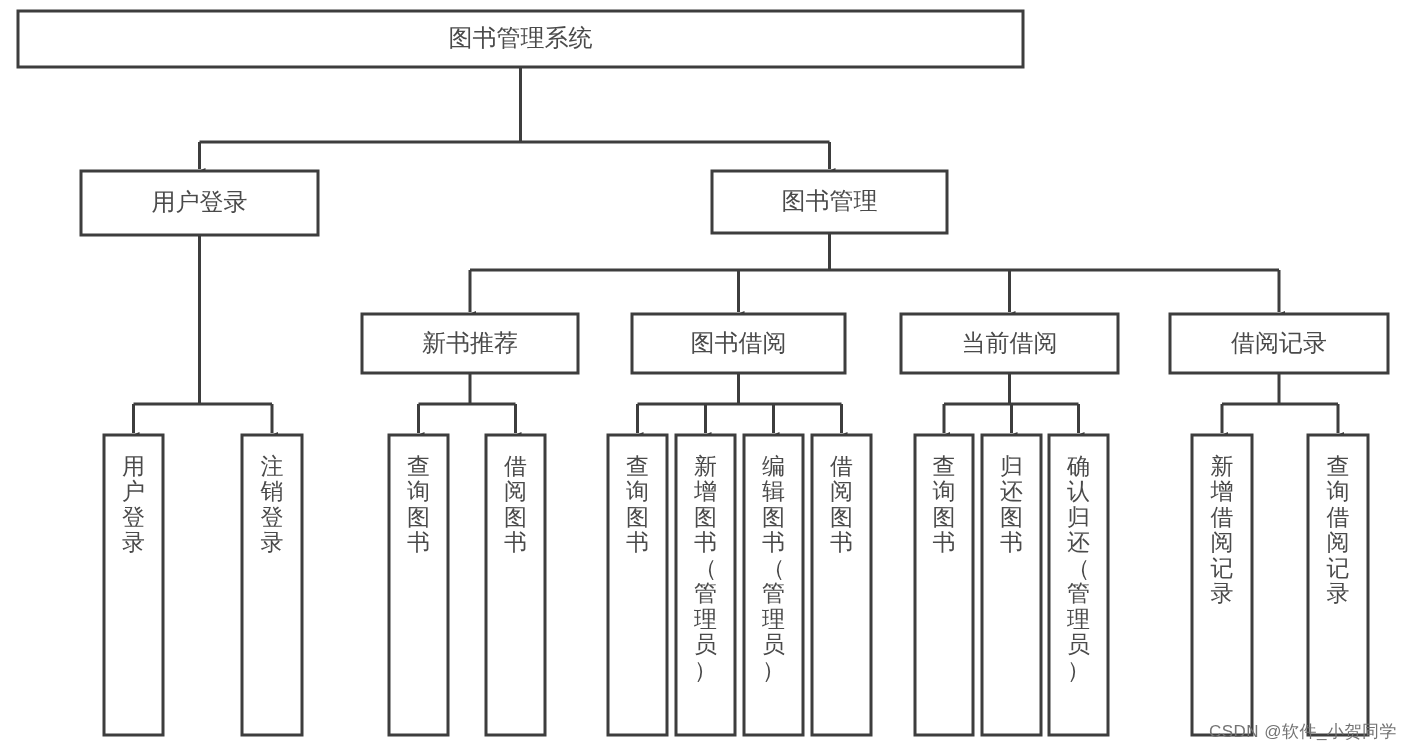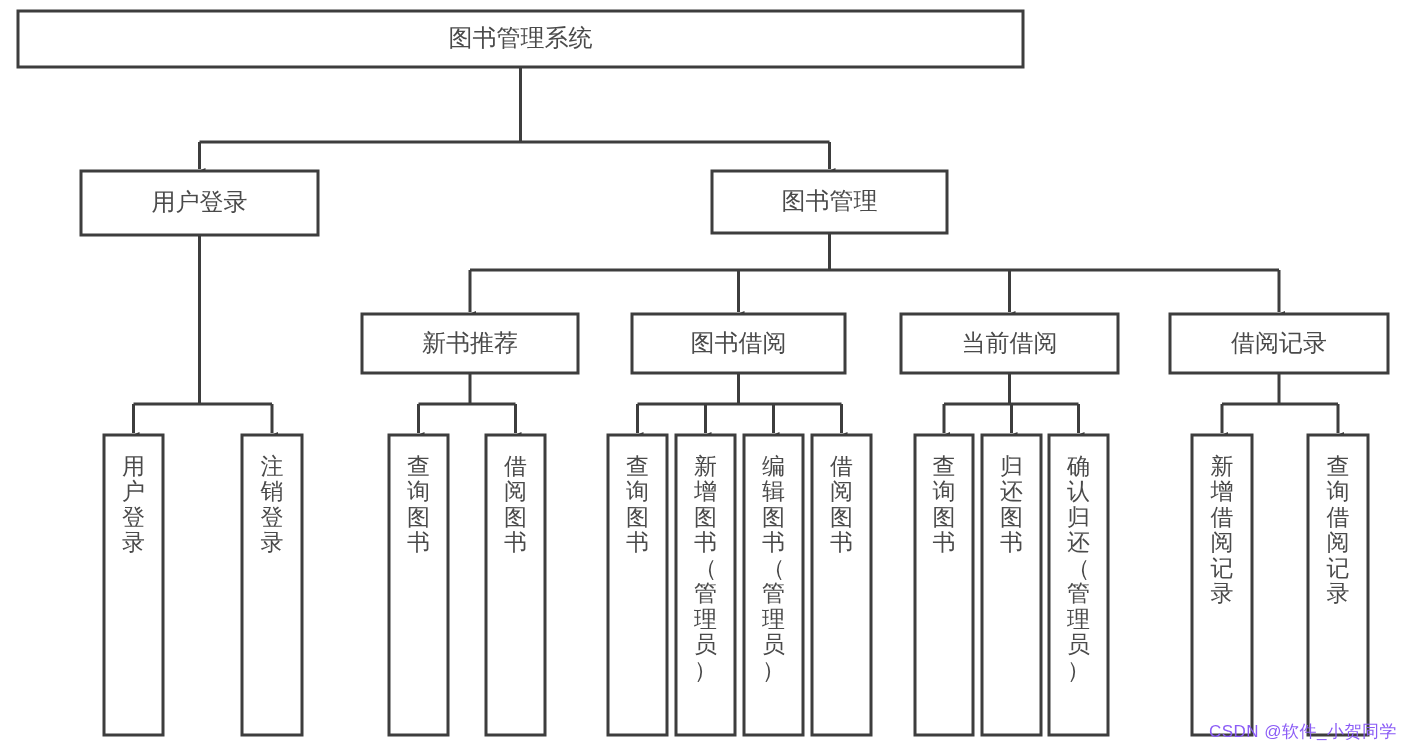--- a/index.html
+++ b/index.html
@@ -15,21 +15,21 @@
   .node-label{
     fill:#4a4a4a;
     font-family:"Liberation Sans","DejaVu Sans",sans-serif;
     text-anchor:middle;
     dominant-baseline:middle;
   }
   .label-h{font-size:24px;}
   .label-v{font-size:23px;}
   .watermark{
     position:absolute;right:8px;bottom:4px;
-    font-size:17px;color:#8b5cf6;
+    font-size:17px;color:#737373;
     font-family:"Liberation Sans","DejaVu Sans",sans-serif;
     white-space:nowrap;letter-spacing:0.5px;
   }
 </style>
 </head>
 <body>
 
 <div id="stage">
   <svg id="diagram" viewBox="0 0 1405 747">
     <defs>

